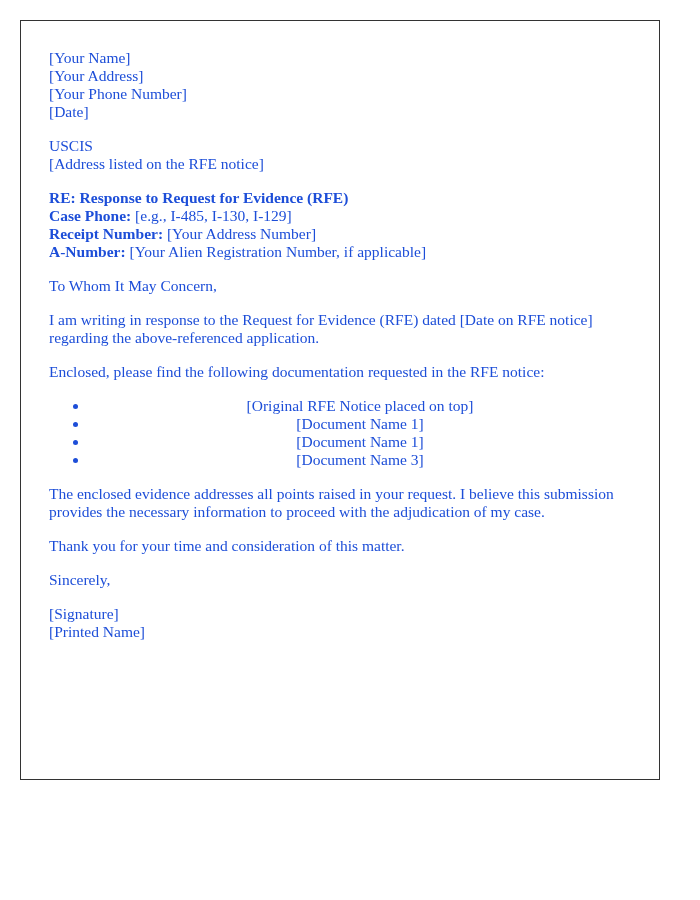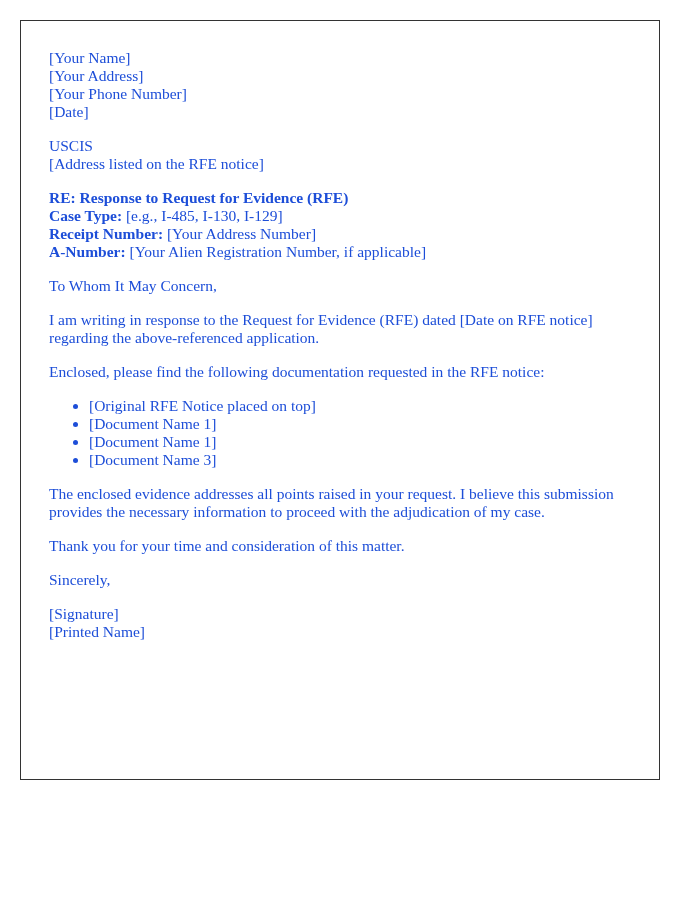--- a/index.html
+++ b/index.html
@@ -13,21 +13,21 @@
     padding: 28px 28px 20px 28px;
     font-family: "Liberation Serif", "DejaVu Serif", serif;
     font-size: 15.5px;
     line-height: 18px;
     color: #1d4ed8;
   }
   .block { margin: 0 0 16px 0; }
   .line { display: block; white-space: nowrap; }
   .para { margin: 0 0 16px 0; }
   .b { font-weight: bold; }
-  ul.docs { margin: 16px 0 16px 0; padding-left: 40px; }
+  ul.docs { margin: 16px 0 16px 0; padding-left: 40px; text-align: center; }
   ul.docs li { margin: 0; }
 </style>
 </head>
 <body>
 
 <div class="page">
 
   <div class="block">
     <span class="line">[Your Name]</span>
     <span class="line">[Your Address]</span>
@@ -35,21 +35,21 @@
     <span class="line">[Date]</span>
   </div>
 
   <div class="block">
     <span class="line">USCIS</span>
     <span class="line">[Address listed on the RFE notice]</span>
   </div>
 
   <div class="block">
     <span class="line b">RE: Response to Request for Evidence (RFE)</span>
-    <span class="line"><span class="b">Case Type:</span> <span>[e.g., I-485, I-130, I-129]</span></span>
+    <span class="line"><span class="b">Case Phone:</span> <span>[e.g., I-485, I-130, I-129]</span></span>
     <span class="line"><span class="b">Receipt Number:</span> <span>[Your Address Number]</span></span>
     <span class="line"><span class="b">A-Number:</span> <span>[Your Alien Registration Number, if applicable]</span></span>
   </div>
 
   <p class="para">To Whom It May Concern,</p>
   <p class="para">I am writing in response to the Request for Evidence (RFE) dated [Date on RFE notice] regarding the above-referenced application.</p>
   <p class="para">Enclosed, please find the following documentation requested in the RFE notice:</p>
 
   <ul class="docs">
     <li>[Original RFE Notice placed on top]</li>

